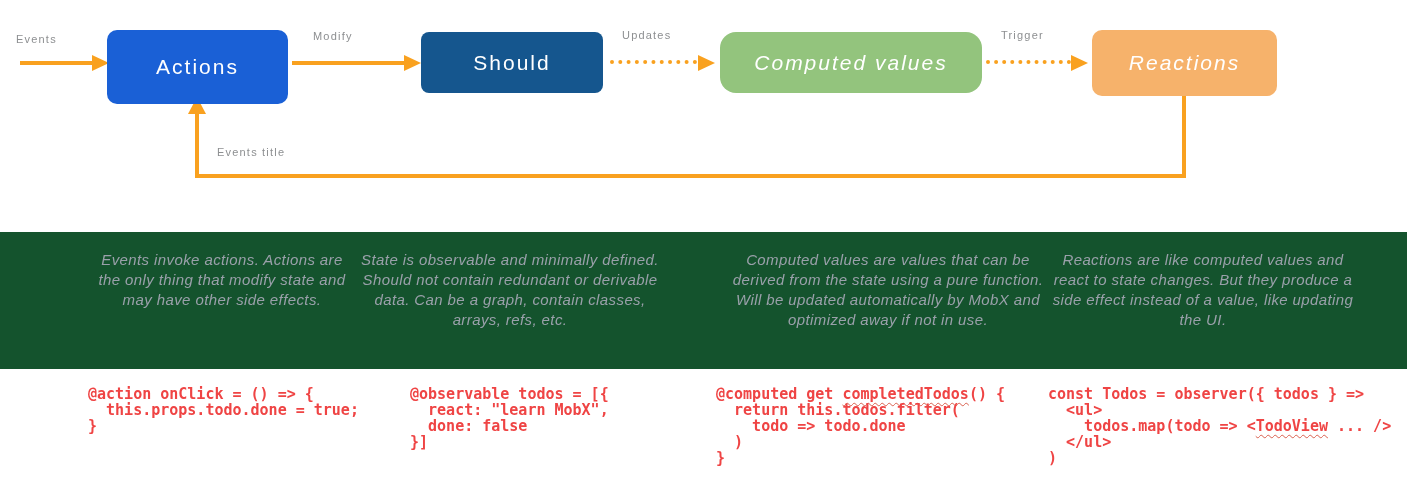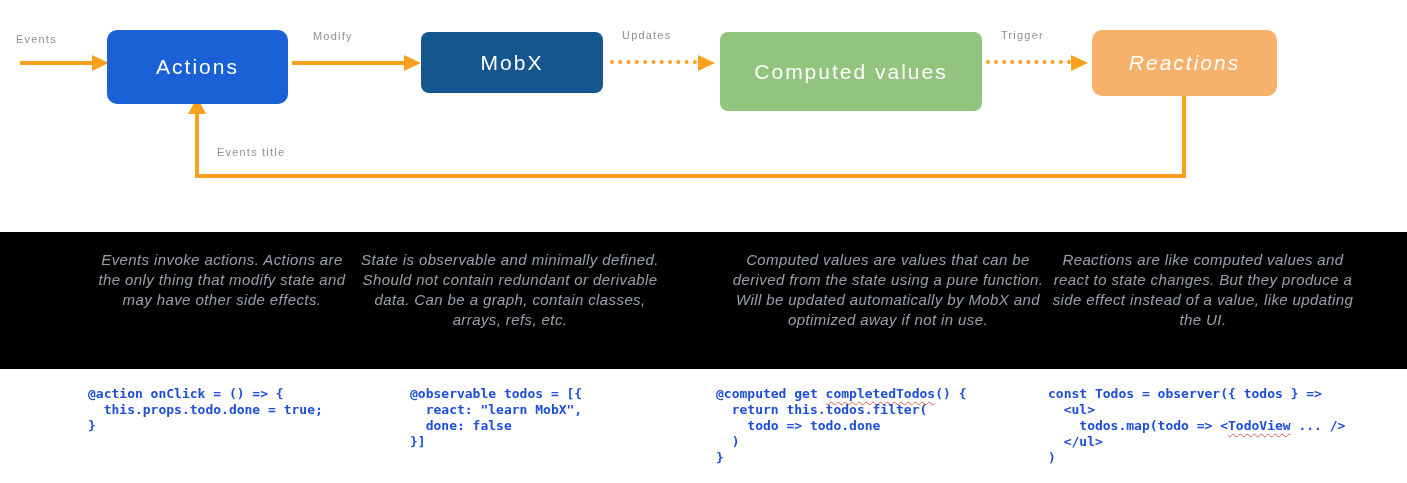--- a/index.html
+++ b/index.html
@@ -6,21 +6,21 @@
   html, body { width: 1407px; height: 483px; background: #ffffff; overflow: hidden;
     font-family: "Liberation Sans", sans-serif; }
   #stage { position: relative; width: 1407px; height: 483px; }
 
   
   .edge-label { position: absolute; font-size: 11px; color: #8d8f91; letter-spacing: 1.2px; }
   .node { position: absolute; display: flex; align-items: center; justify-content: center;
     color: #ffffff; font-size: 21px; letter-spacing: 2px; font-weight: 400; }
   .node-actions   { left: 107px;  top: 30px; width: 181px; height: 74px; border-radius: 10px; }
   .node-state     { left: 421px;  top: 32px; width: 182px; height: 61px; border-radius: 8px; }
-  .node-computed  { left: 720px;  top: 32px; width: 262px; height: 79px; border-radius: 8px; }
+  .node-computed  { left: 720px;  top: 32px; width: 262px; height: 61px; border-radius: 16px; font-style: italic; }
   .node-reactions { left: 1092px; top: 30px; width: 185px; height: 66px; border-radius: 10px; font-style: italic; }
 
   .aline  { position: absolute; height: 4px; background: #f9a11f; }
   .adots  { position: absolute; height: 0; border-top: 4px dotted #f9a11f; }
   .ahead-right { position: absolute; width: 0; height: 0;
     border-top: 8px solid transparent; border-bottom: 8px solid transparent;
     border-left: 17px solid #f9a11f; }
   .ahead-up { position: absolute; width: 0; height: 0;
     border-left: 9px solid transparent; border-right: 9px solid transparent;
     border-bottom: 17px solid #f9a11f; }
@@ -40,31 +40,31 @@
   #fb-head       { left: 188px;  top: 97px; }
 
   #label-events  { left: 16px;   top: 33px; }
   #label-modify  { left: 313px;  top: 30px; }
   #label-updates { left: 622px;  top: 29px; }
   #label-trigger { left: 1001px; top: 29px; }
   #label-feedback{ left: 217px;  top: 146px; }
 
   
   #desc-band { position: absolute; left: 0; top: 232px; width: 1407px; height: 137px;
-    background: #000000; }
+    background: #14532d; }
   .desc { position: absolute; top: 18px; text-align: center; font-style: italic;
     font-size: 15px; line-height: 20px; color: #9aa0aa; letter-spacing: 0.4px; }
   #desc-0 { left: 97px;   width: 250px; }
   #desc-1 { left: 352px;  width: 316px; }
   #desc-2 { left: 698px;  width: 316px; margin-left: 32px; }
   #desc-3 { left: 1044px; width: 318px; }
 
   
   .code { position: absolute; top: 386px; font-family: "DejaVu Sans Mono", "Liberation Mono", monospace;
-    font-size: 13px; line-height: 16px; font-weight: bold; color: #1d4ed8; white-space: pre; }
+    font-size: 15px; line-height: 16px; font-weight: bold; color: #ef4444; white-space: pre; }
   #code-0 { left: 88px; }
   #code-1 { left: 410px; }
   #code-2 { left: 716px; }
   #code-3 { left: 1048px; }
   .wavy { text-decoration-line: underline; text-decoration-style: wavy;
     text-decoration-color: #d9604f; text-decoration-thickness: 1px; text-underline-offset: 3px; }
 </style>
 </head>
 <body>
 
@@ -87,21 +87,21 @@
 
   <div class="aline" id="fb-vert-right"></div>
   <div class="aline" id="fb-horiz"></div>
   <div class="aline" id="fb-vert-left"></div>
   <div class="ahead-up" id="fb-head"></div>
 
   <div class="node node-actions" style="background: rgb(26, 96, 214);">
     <span>Actions</span>
   </div>
   <div class="node node-state" style="background: rgb(21, 86, 142);">
-    <span>MobX</span>
+    <span>Should</span>
   </div>
   <div class="node node-computed" style="background: rgb(147, 196, 125);">
     <span>Computed values</span>
   </div>
   <div class="node node-reactions" style="background: rgb(246, 178, 107);">
     <span>Reactions</span>
   </div>
 
   <div id="desc-band">
     <div class="desc" id="desc-0">Events invoke actions. Actions are the only thing that modify state and may have other side effects.</div>

